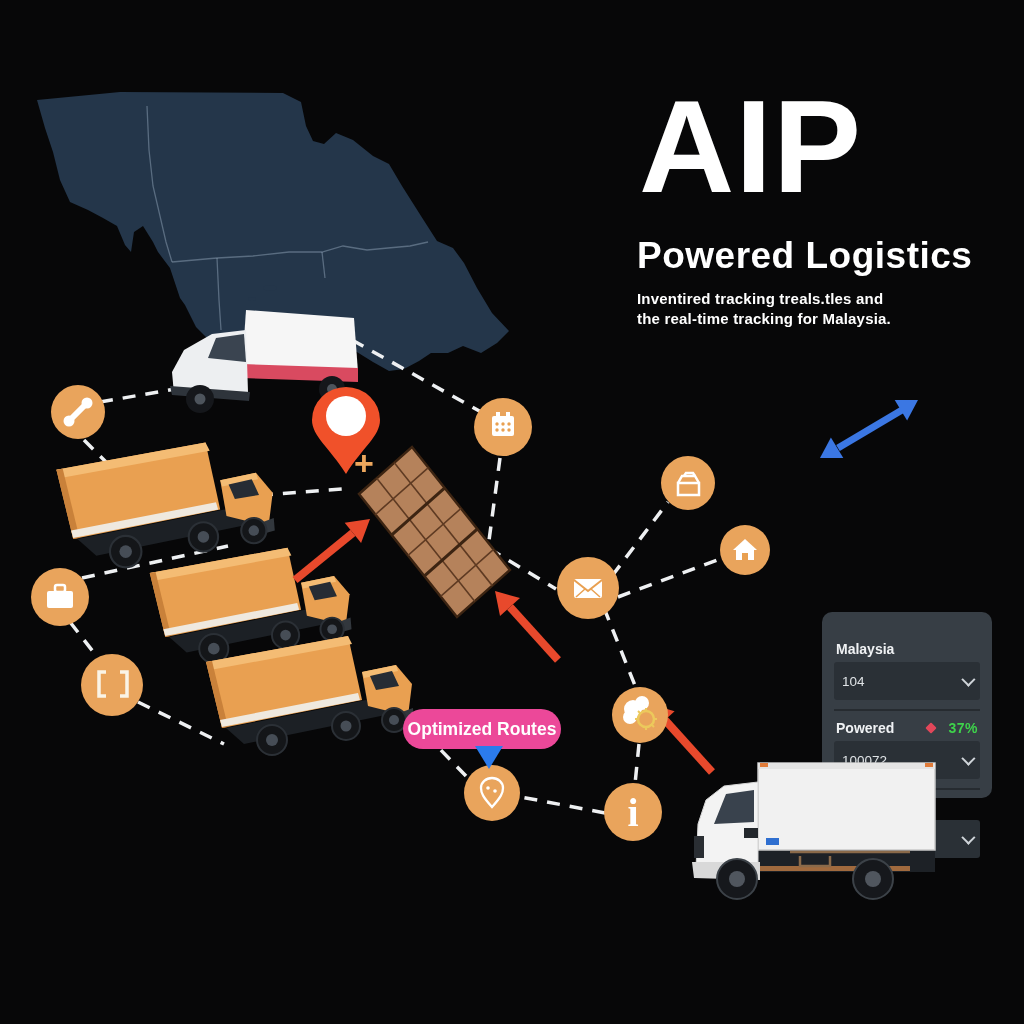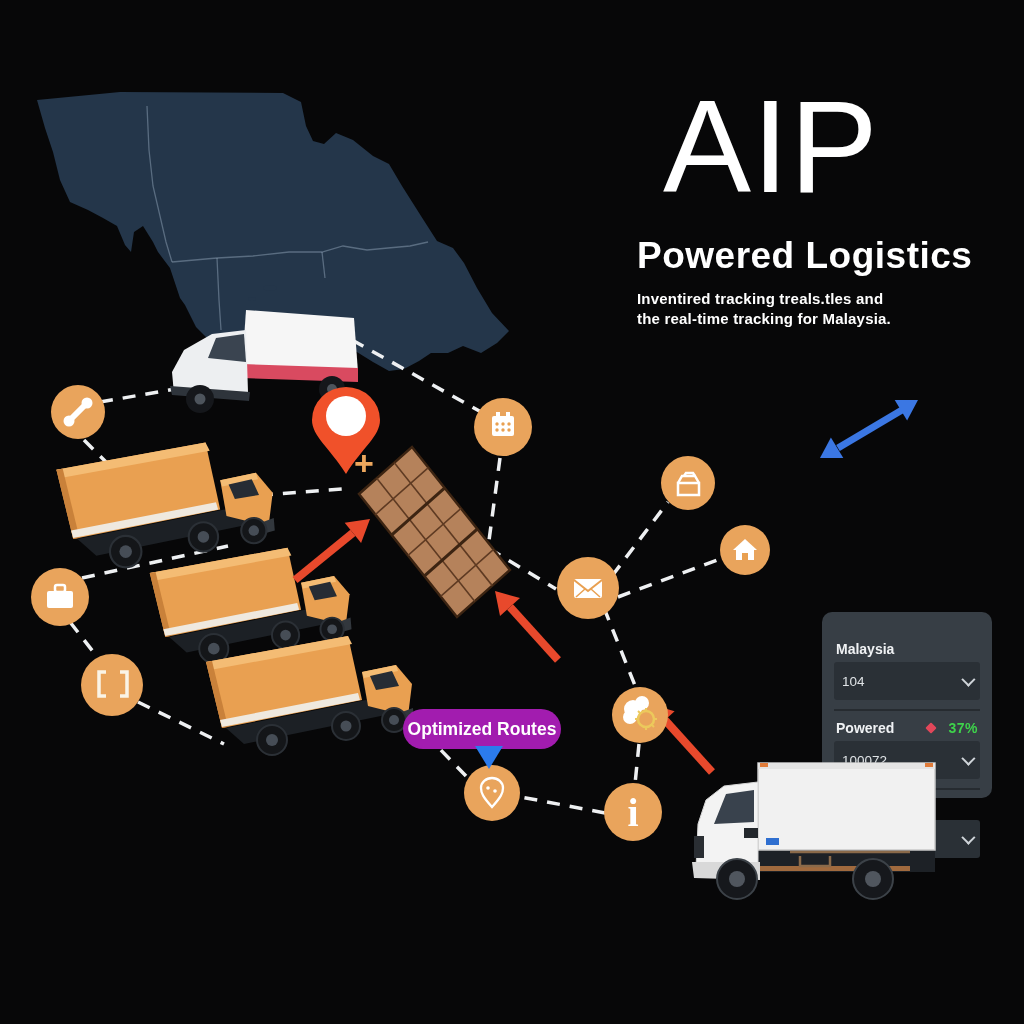--- a/index.html
+++ b/index.html
@@ -2,26 +2,26 @@
 <html><head>
 <meta charset="utf-8">
 <style>
   html,body{margin:0;padding:0;background:#070708;}
   #stage{position:relative;width:1024px;height:1024px;background:#070708;overflow:hidden;
          font-family:"Liberation Sans",sans-serif;}
   .abs{position:absolute;}
   svg{display:block;}
   
   #title-block{left:637px;top:84px;width:386px;color:#fff;}
-  #logo-text{font-size:132px;font-weight:400;line-height:.95;letter-spacing:1px;margin-left:26px;}
+  #logo-text{font-size:132px;font-weight:700;line-height:.95;letter-spacing:1px;margin-left:2px;}
   #subtitle{font-size:37px;font-weight:800;margin-top:26px;letter-spacing:.5px;}
   .tagline{font-size:15px;font-weight:600;line-height:1.32;letter-spacing:.2px;}
   #tagline1{margin-top:12px;}
   
-  #callout{left:403px;top:709px;width:158px;height:40px;background:#a21caf;border-radius:21px;
+  #callout{left:403px;top:709px;width:158px;height:40px;background:#ec4899;border-radius:21px;
            display:flex;align-items:center;justify-content:center;color:#fff;
            font-size:17.5px;font-weight:700;}
   #callout-tail{left:72px;top:37px;width:28px;height:23px;background:#2b7bed;position:absolute;
                 clip-path:polygon(0 0,100% 0,50% 100%);}
   
   #panel{left:822px;top:612px;width:170px;height:186px;background:#373e45;border-radius:10px;
          padding:10px 12px;box-sizing:border-box;color:#eef1f3;z-index:2;}
   .panel-group{margin-top:19px;}
   .panel-group.sep{border-top:2px solid #262b30;padding-top:7px;margin-top:9px;}
   .panel-label-row{display:flex;align-items:center;justify-content:space-between;

